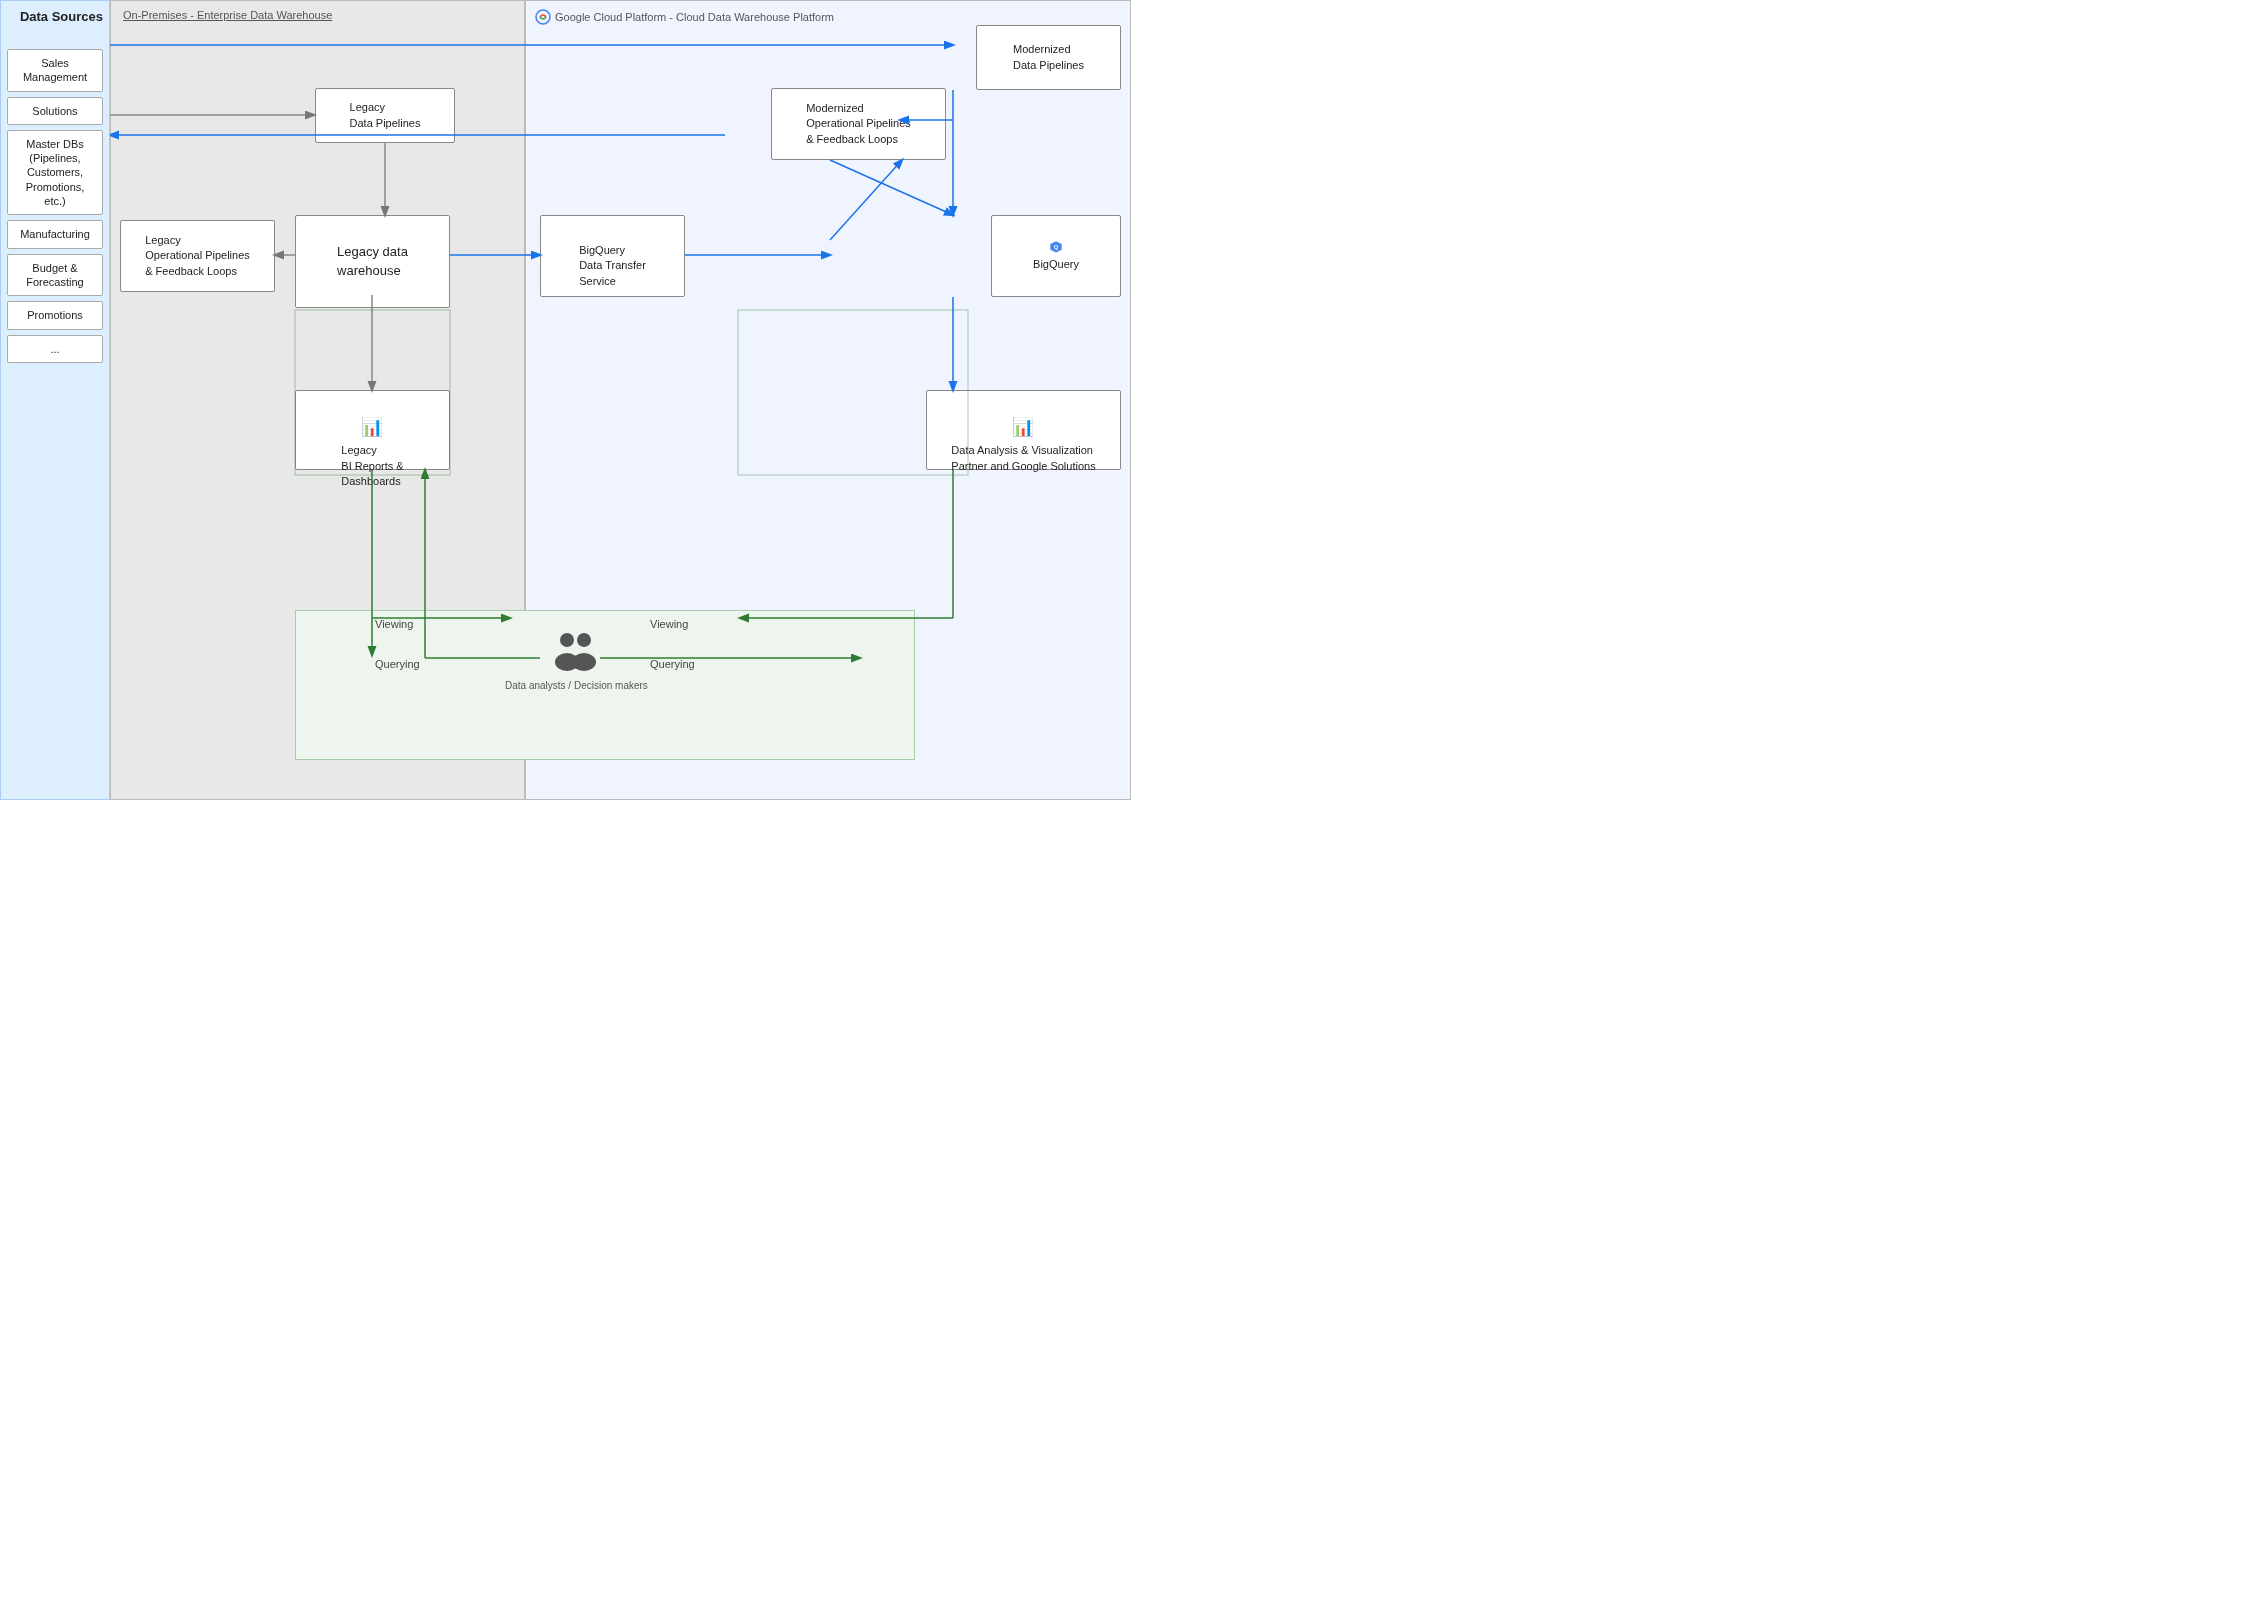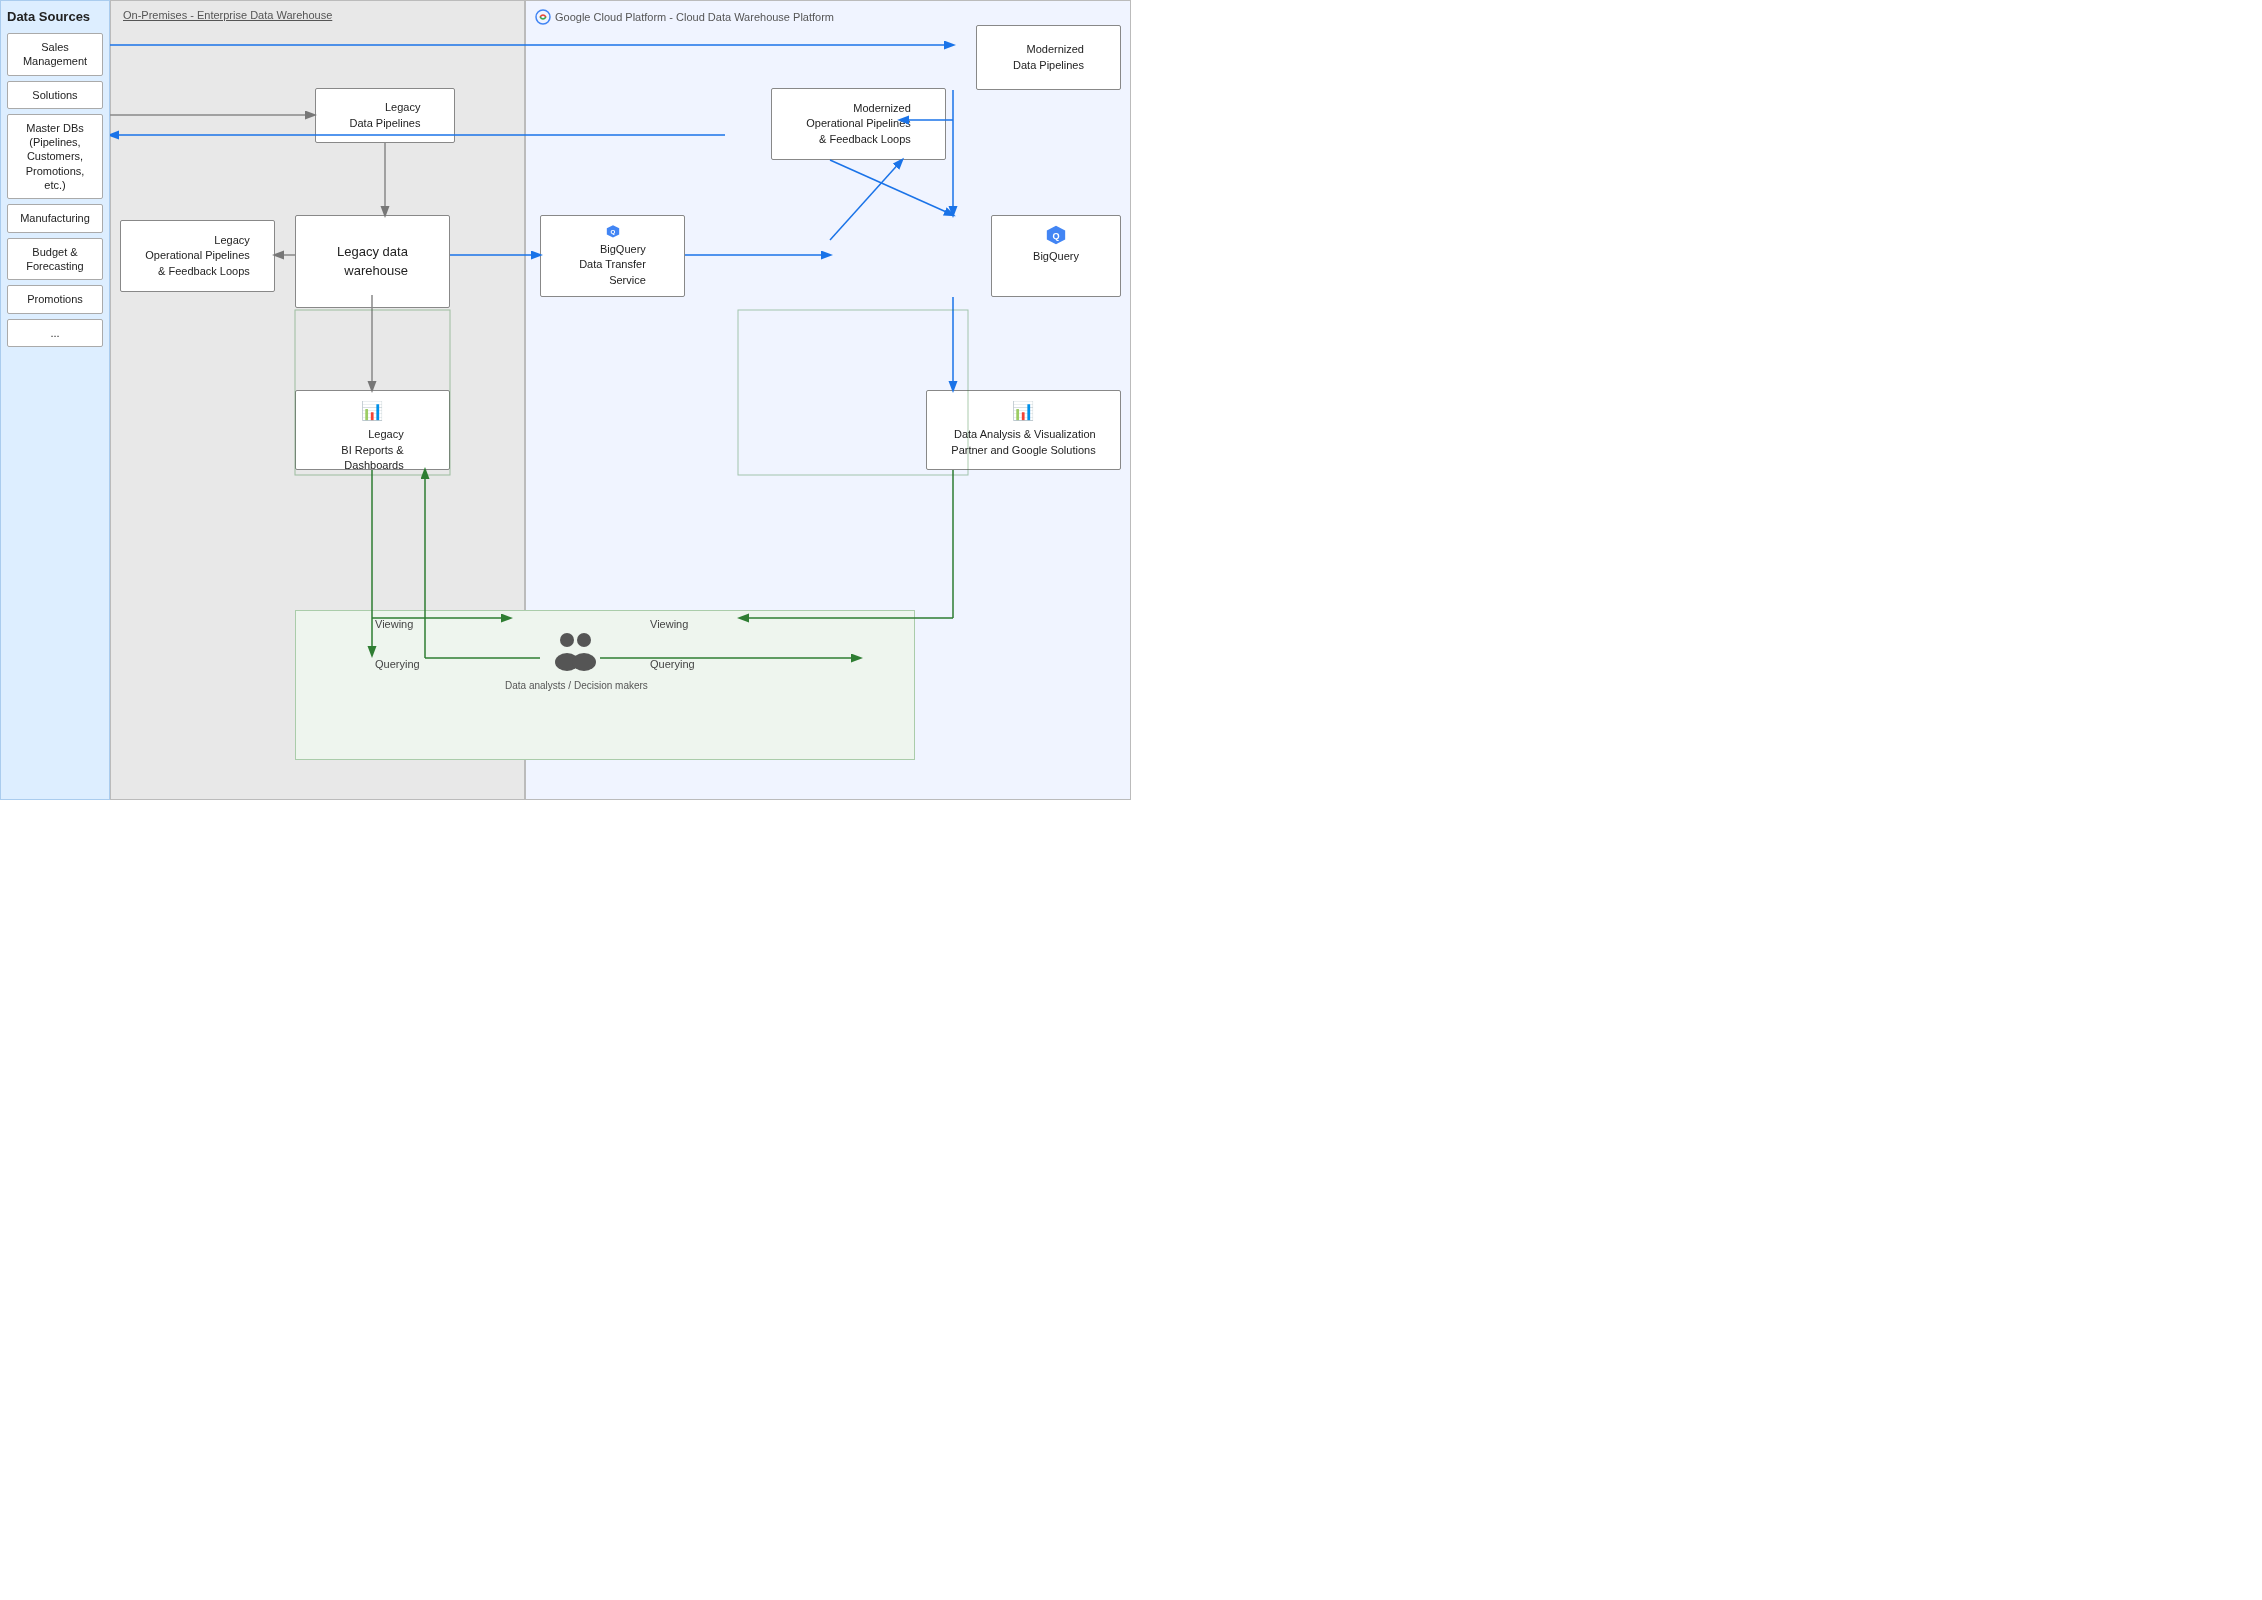--- a/index.html
+++ b/index.html
@@ -27,22 +27,22 @@
       padding: 8px 6px;
       display: flex;
       flex-direction: column;
       gap: 5px;
       position: relative;
       z-index: 10;
     }
     .data-sources-title {
       font-size: 13px;
       font-weight: bold;
-      text-align: left;
-      margin-bottom: 4px;
+      text-align: right;
+      margin-bottom: 20px;
       color: #222;
     }
     .ds-box {
       background: #fff;
       border: 1.5px solid #aaa;
       border-radius: 2px;
       padding: 6px 8px;
       text-align: center;
       font-size: 11px;
       color: #222;
@@ -99,22 +99,22 @@
       width: 16px;
       height: 16px;
     }
 
     
     .node-box {
       position: absolute;
       background: #fff;
       border: 1.5px solid #888;
       border-radius: 2px;
-      padding: 8px 10px;
-      text-align: right;
+      padding: 24px 10px;
+      text-align: left;
       font-size: 11px;
       color: #222;
       line-height: 1.4;
     }
 
     
     .arrows-svg {
       position: absolute;
       top: 0;
       left: 0;

